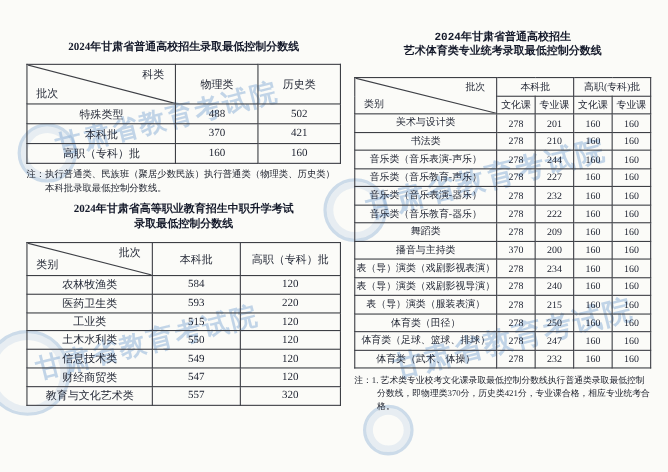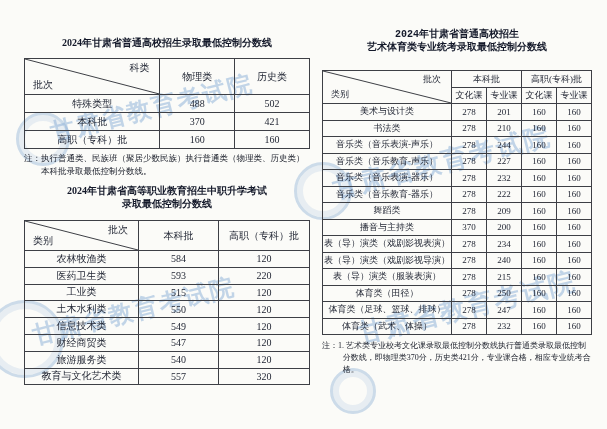--- a/index.html
+++ b/index.html
@@ -216,25 +216,20 @@
             <td>549</td>
             <td>120</td>
           </tr>
 
           <tr class="body-row">
             <td>财经商贸类</td>
             <td>547</td>
             <td>120</td>
           </tr>
 
-          <tr class="body-row">
-            <td>旅游服务类</td>
-            <td>540</td>
-            <td>120</td>
-          </tr>
 
           <tr class="body-row">
             <td>教育与文化艺术类</td>
             <td>557</td>
             <td>320</td>
           </tr>
         </tbody>
     </table>
   </div>
 

